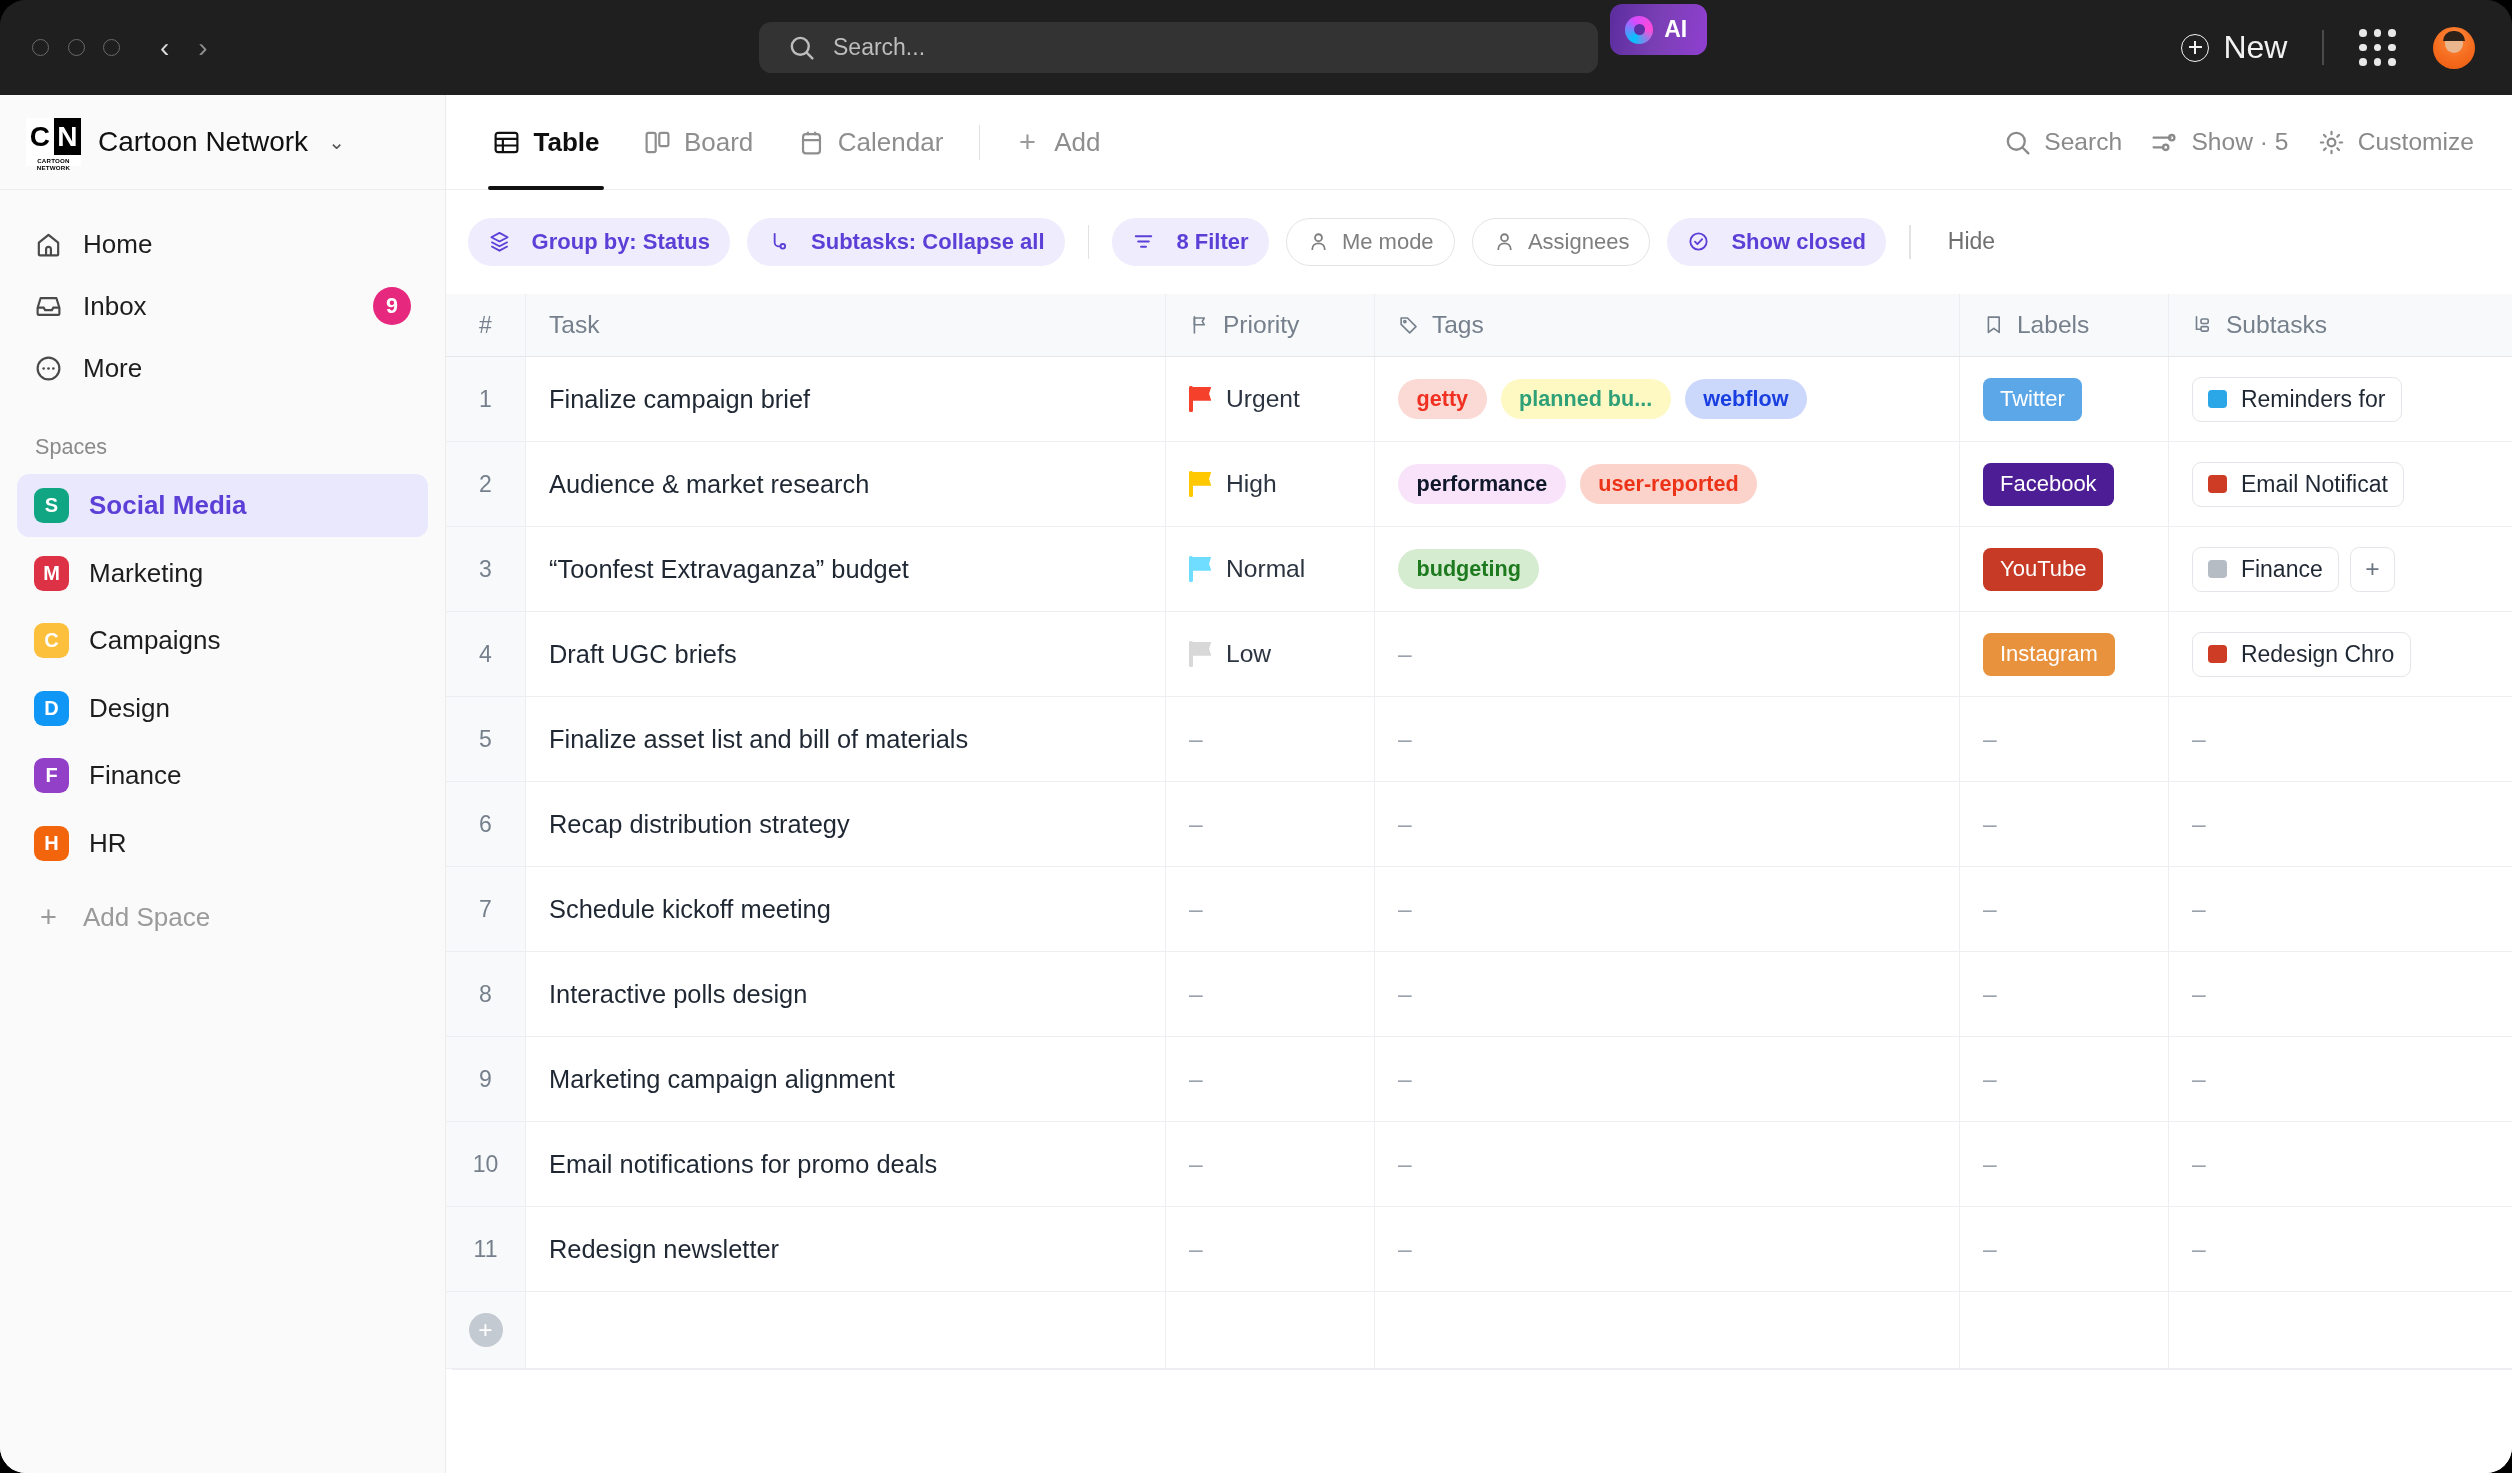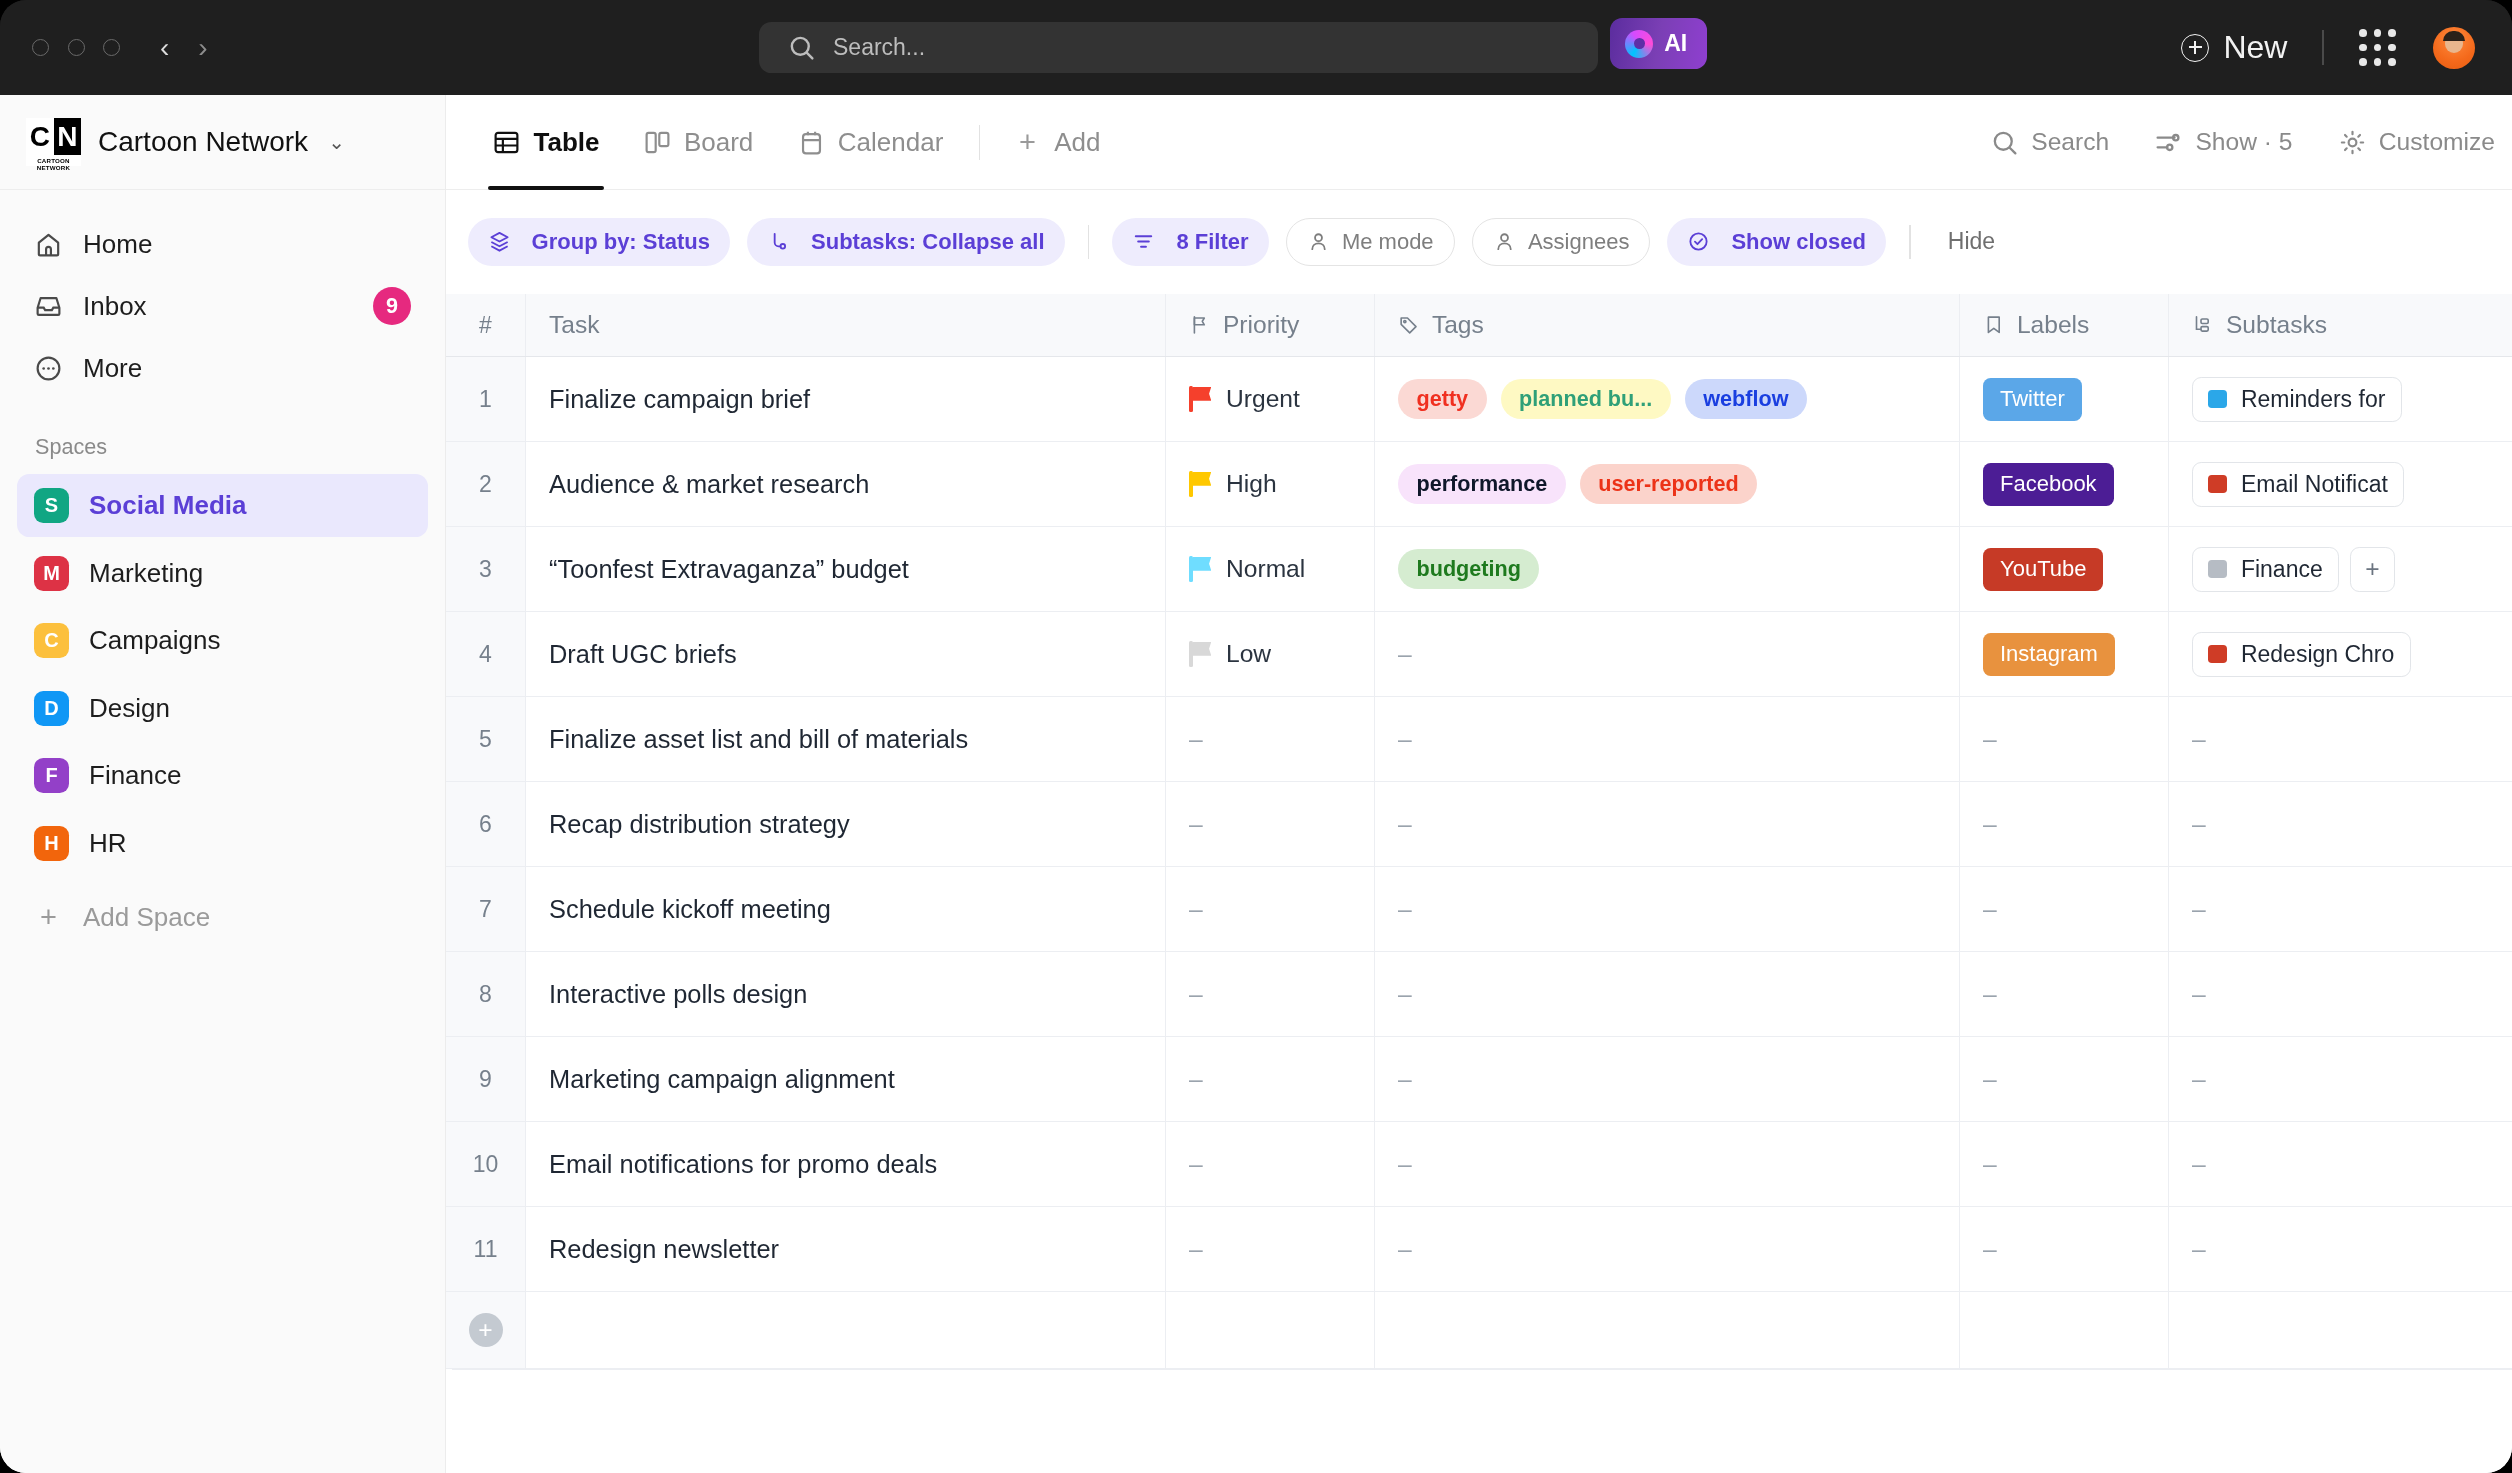--- a/index.html
+++ b/index.html
@@ -35,21 +35,21 @@
 
   .searchwrap {
     position: absolute; left: 759px; top: 21.6px;
     width: 839px; height: 51px;
     background: #333333; border-radius: 12.3px;
     display: flex; align-items: center; padding-left: 28px; gap: 17px;
   }
   .searchwrap .lbl { color: #bdbdbd; font-size: 23px; }
 
   .aibtn {
-    position: absolute; left: 1610px; top: 18px;
+    position: absolute; left: 1610px; top: 4px;
     height: 51px; padding: 0 20px 0 15.4px;
     border-radius: 12.3px;
     background: linear-gradient(100deg,#5b2d9e 0%, #7b3fb5 50%, #8f3fd0 100%);
     display: flex; align-items: center; gap: 10.8px;
   }
   .ai-orb {
     width: 28px; height: 28px; border-radius: 50%;
     background: conic-gradient(from 210deg, #00c4ff, #d44bff, #ff4bd8, #00c4ff);
     display: flex; align-items: center; justify-content: center;
   }
@@ -132,21 +132,21 @@
   .main { position: absolute; left: 446px; top: 0; width: 2066px; height: 1378px; background: #fff; }
 
   .viewbar { height: 95px; border-bottom: 1.5px solid #ededed; display: flex; align-items: center; padding-left: 24.6px; }
   .vtab { display: flex; align-items: center; gap: 12.3px; height: 95px; padding: 0 21.6px; position: relative; }
   .vtab .lbl { font-size: 26px; color: #8e8e8e; }
   .vtab.active .lbl { color: #0e0e0e; font-weight: 600; }
   .vtab.active::after { content:""; position:absolute; left: 17px; right: 17px; bottom: 0; height: 3.8px; background:#111; border-radius: 2.3px; }
   .vb-divider { width: 1.5px; height: 35px; background: #e2e2e2; margin: 0 14px; }
   .addview { display:flex; align-items:center; gap:12.3px; padding: 0 18.5px; }
   .addview .lbl { font-size: 26px; color: #8e8e8e; }
-  .vb-right { margin-left: auto; display: flex; align-items: flex-end; padding-right: 17px; gap: 45px; }
+  .vb-right { margin-left: auto; display: flex; align-items: flex-end; padding-right: 38px; gap: 28px; }
   .vb-action { display:flex; align-items:center; gap: 12.3px; }
   .vb-action .lbl { font-size: 24.6px; color: #8a8a8a; }
 
   .filterbar { height: 103px; display: flex; align-items: center; padding-left: 21.6px; gap: 17px; }
   .pill {
     height: 48px; border-radius: 24px; display: flex; align-items: center;
     gap: 12.3px; padding: 0 20px; font-size: 22px; white-space: nowrap;
   }
   .pill.purple { background: #eeecfd; color: #5b3fd6; font-weight: 600; gap: 21px; }
   .pill.ghost { background: #fff; border: 1.5px solid #e4e4e4; color: #7e7e7e; }

